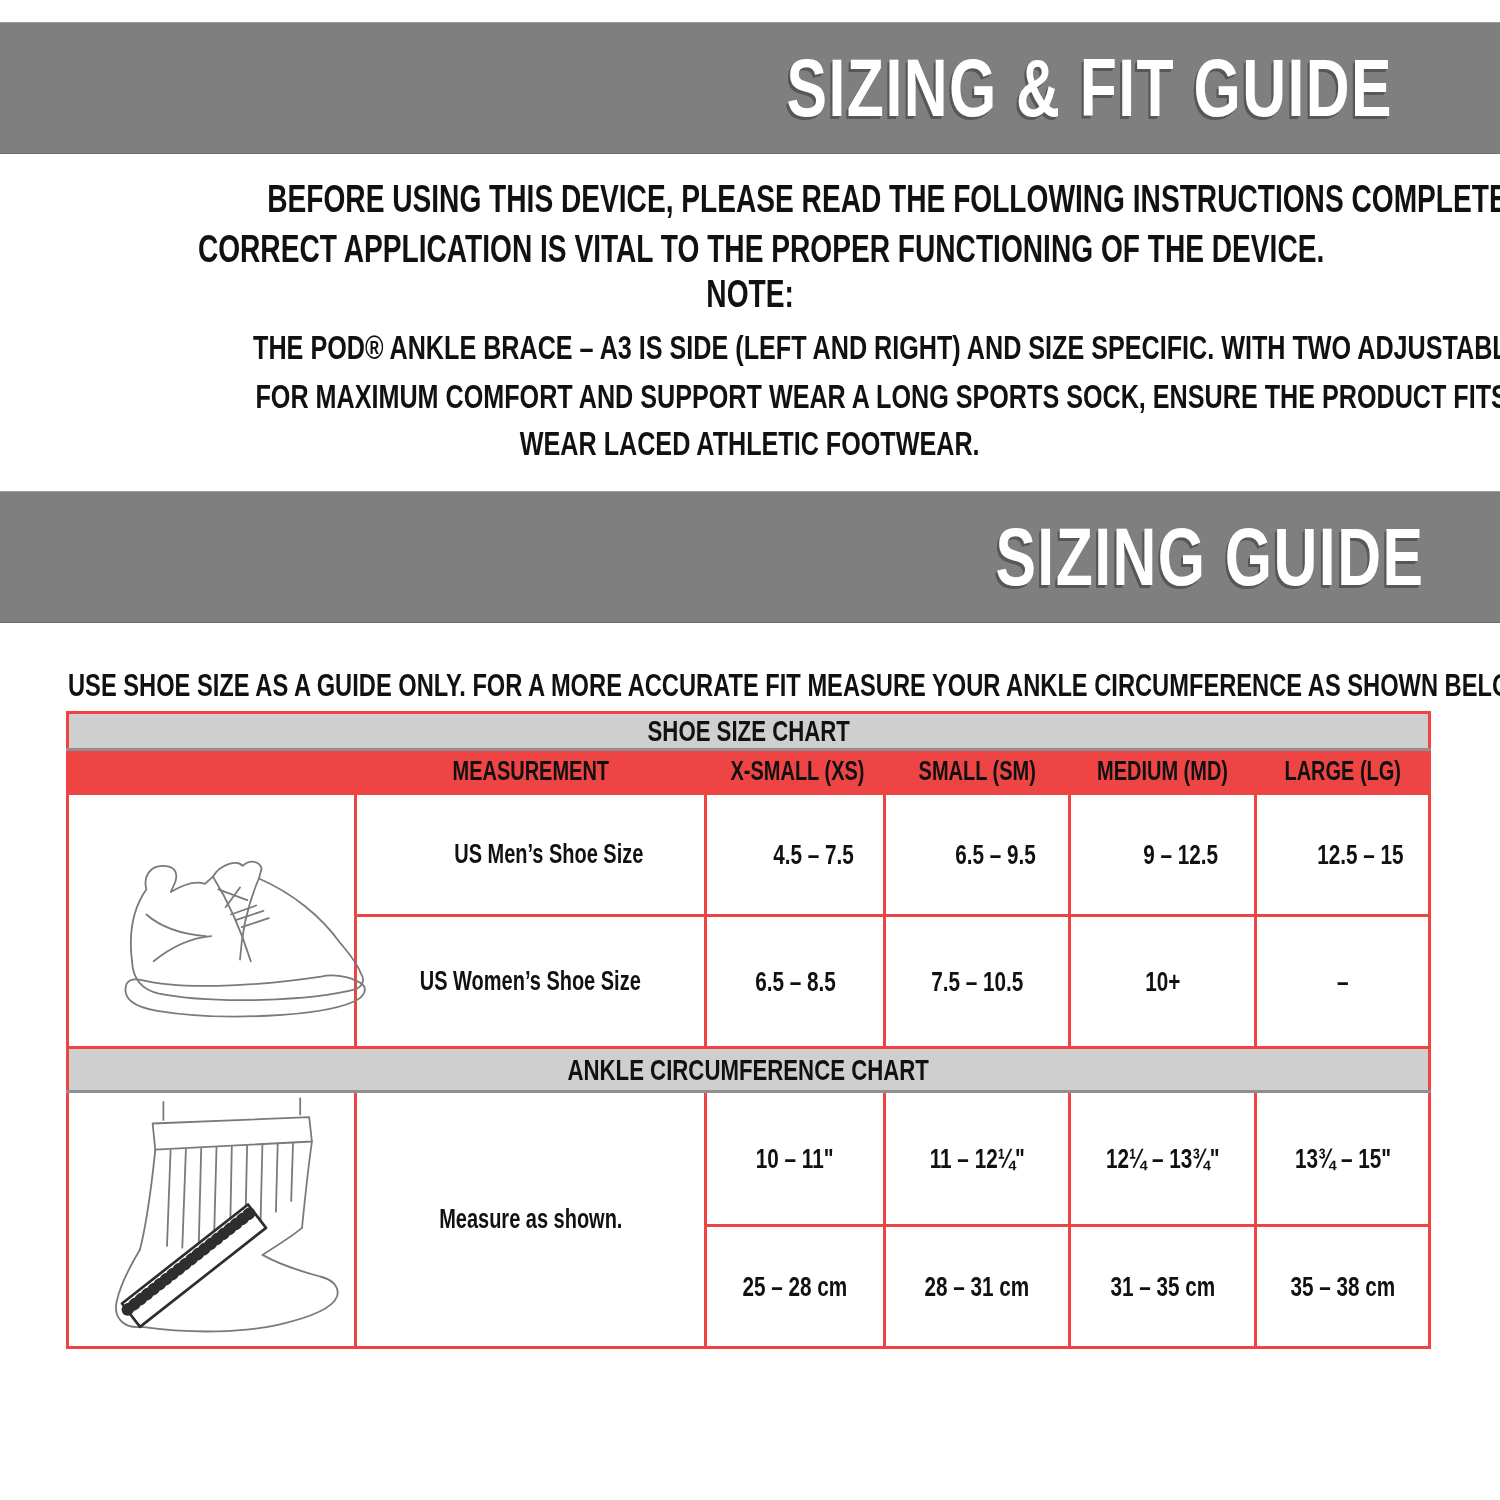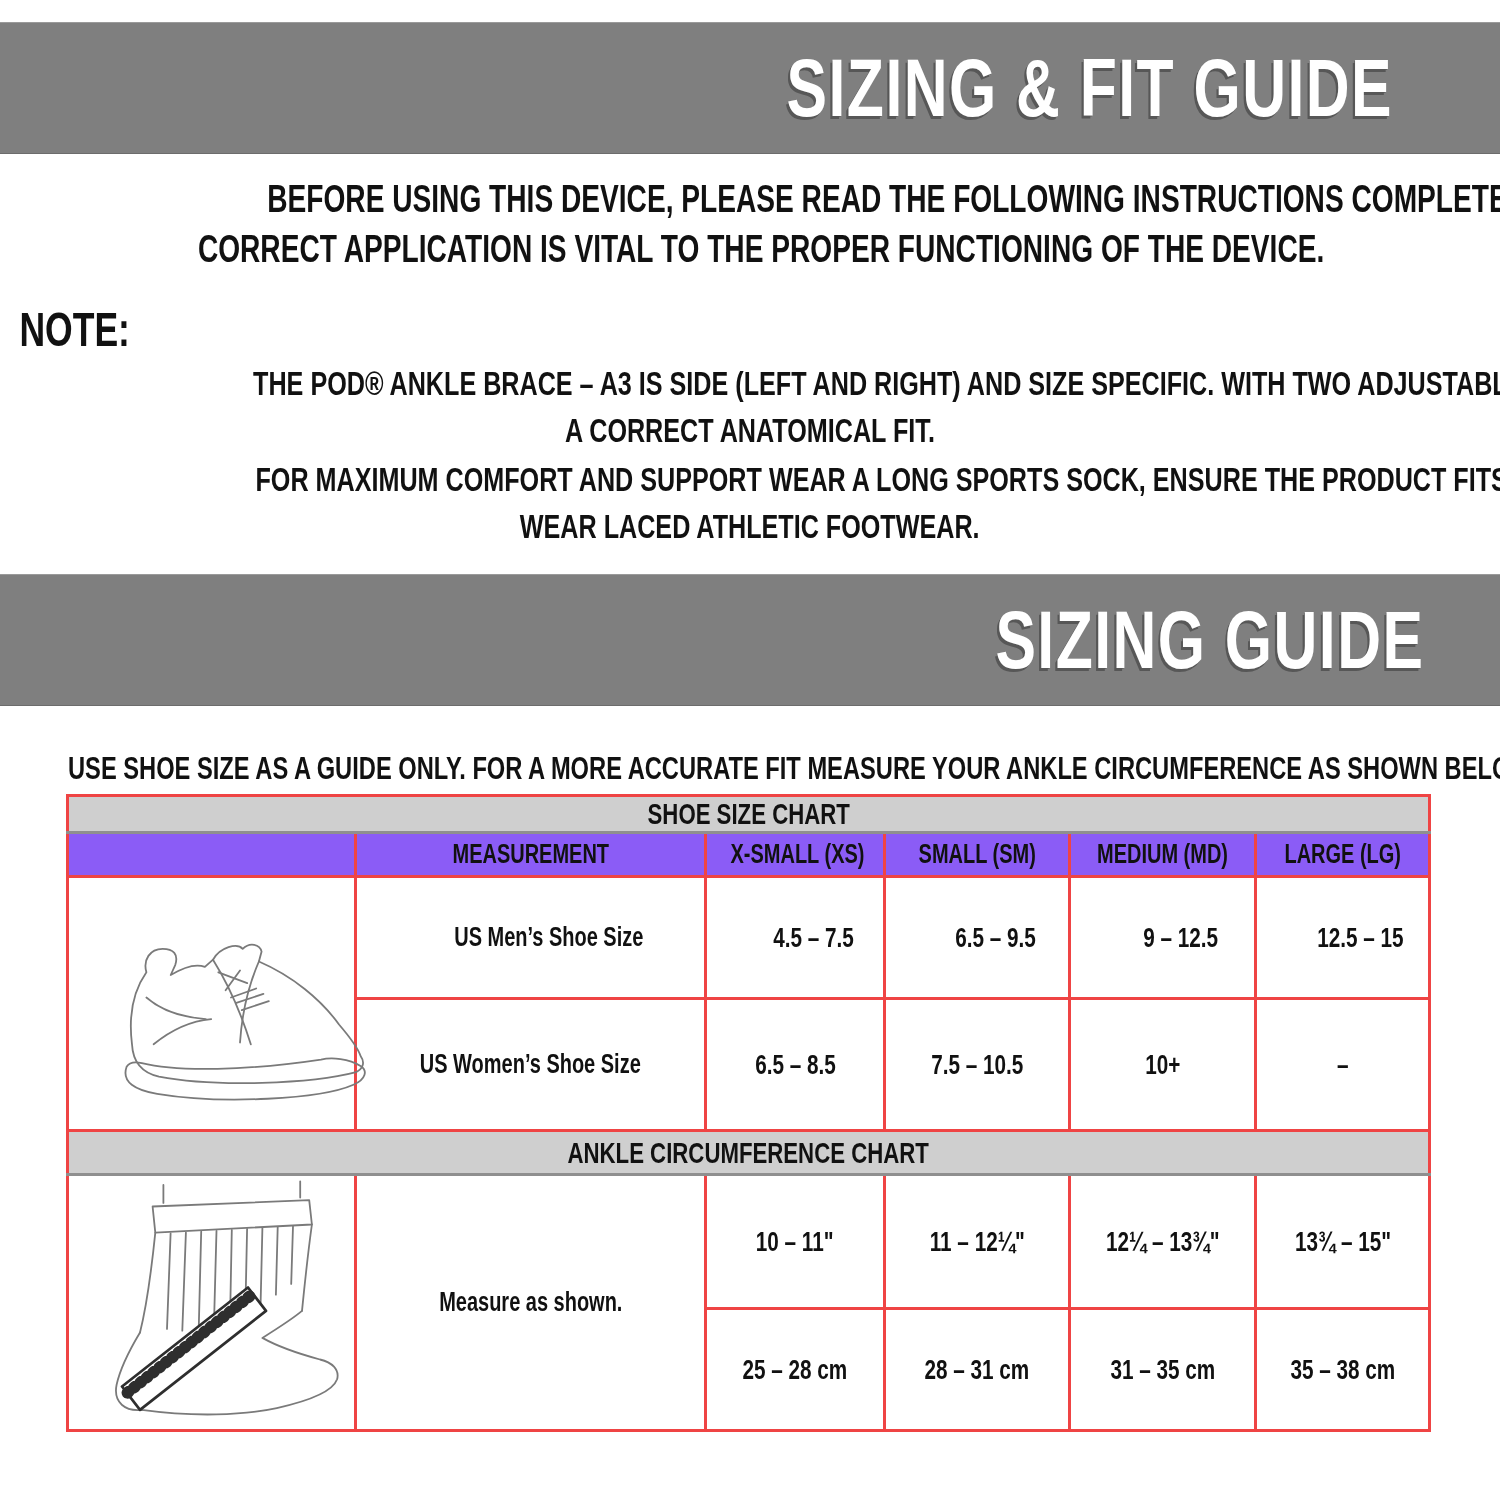--- a/index.html
+++ b/index.html
@@ -25,39 +25,39 @@
   .banner-2 { margin-top:24px;justify-content:flex-end; }
   .banner .bt {
     font-size:82px; color:#ffffff; letter-spacing:2px;
     text-shadow:-3px 3px 0 #575757, -1px 1px 0 #616161;
   }
 
   
   .tline { text-align:center; }
   .p1 { margin-top:20px; }
   .p1 .tline { line-height:50px; font-size:38px; }
-  .note-h { margin-top:36px; line-height:40px; font-size:48px; }
+  .note-h { line-height:40px; font-size:38px; text-align:center; }
   .p2 { margin-top:10px; }
   .p2 .tline, .p3 .tline { line-height:47px; font-size:34px; }
   .p3 { margin-top:2px; }
 
   
   .caption { margin:44px 0 0 68px; line-height:36px; font-size:32px; text-align:left; }
 
   
   table.chart {
     margin:8px 0 0 66px; width:1362px;
     border-collapse:collapse; table-layout:fixed;
     border:2px solid #4a4a4a;
   }
   table.chart td { border:3px solid #ef4444; text-align:center; vertical-align:middle; padding:0; }
   tr.band td { background:#cfcfcf; font-size:30px; border-bottom:3px solid #8f8f8f; }
   tr.band1 td { height:36px; }
   tr.band2 td { height:44px; }
-  tr.head td { background:#8b5cf6; height:44px; font-size:27px; border-bottom:2px solid #5a5a5a; }
+  tr.head td { background:#ef4444; height:44px; font-size:27px; border-bottom:2px solid #5a5a5a; }
   tr.r1 td { height:122px;padding-left:36px; }
   tr.r2 td { height:132px; }
   tr.r3 td { height:134px; }
   tr.r4 td { height:122px; }
   td.val { font-size:28px; }
   td.lab { font-size:27px; }
   td.iconcell { background:#fff; }
   .lineart { stroke:#7a7a7a; stroke-width:2; fill:none; stroke-linecap:round; stroke-linejoin:round; }
   .ruler { stroke:#2e2e2e; stroke-width:3; fill:#ffffff; }
 </style>
@@ -74,21 +74,20 @@
     <div class="tline"><span class="sq">BEFORE USING THIS DEVICE, PLEASE READ THE FOLLOWING INSTRUCTIONS COMPLETELY AND CAREFULLY.</span></div>
     <div class="tline"><span class="sq">CORRECT APPLICATION IS VITAL TO THE PROPER FUNCTIONING OF THE DEVICE.</span></div>
   </div>
 
   <div class="note-h">
     <span class="sq">NOTE:</span>
   </div>
 
   <div class="p2">
     <div class="tline"><span class="sq">THE POD® ANKLE BRACE – A3 IS SIDE (LEFT AND RIGHT) AND SIZE SPECIFIC. WITH TWO ADJUSTABLE STRAPS FOR</span></div>
-    <div class="tline"><span class="sq">A CORRECT ANATOMICAL FIT.</span></div>
   </div>
 
   <div class="p3">
     <div class="tline"><span class="sq">FOR MAXIMUM COMFORT AND SUPPORT WEAR A LONG SPORTS SOCK, ENSURE THE PRODUCT FITS SECURELY AND</span></div>
     <div class="tline"><span class="sq">WEAR LACED ATHLETIC FOOTWEAR.</span></div>
   </div>
 
   <div class="banner banner-2">
     <span class="sq bt">SIZING GUIDE</span>
   </div>

